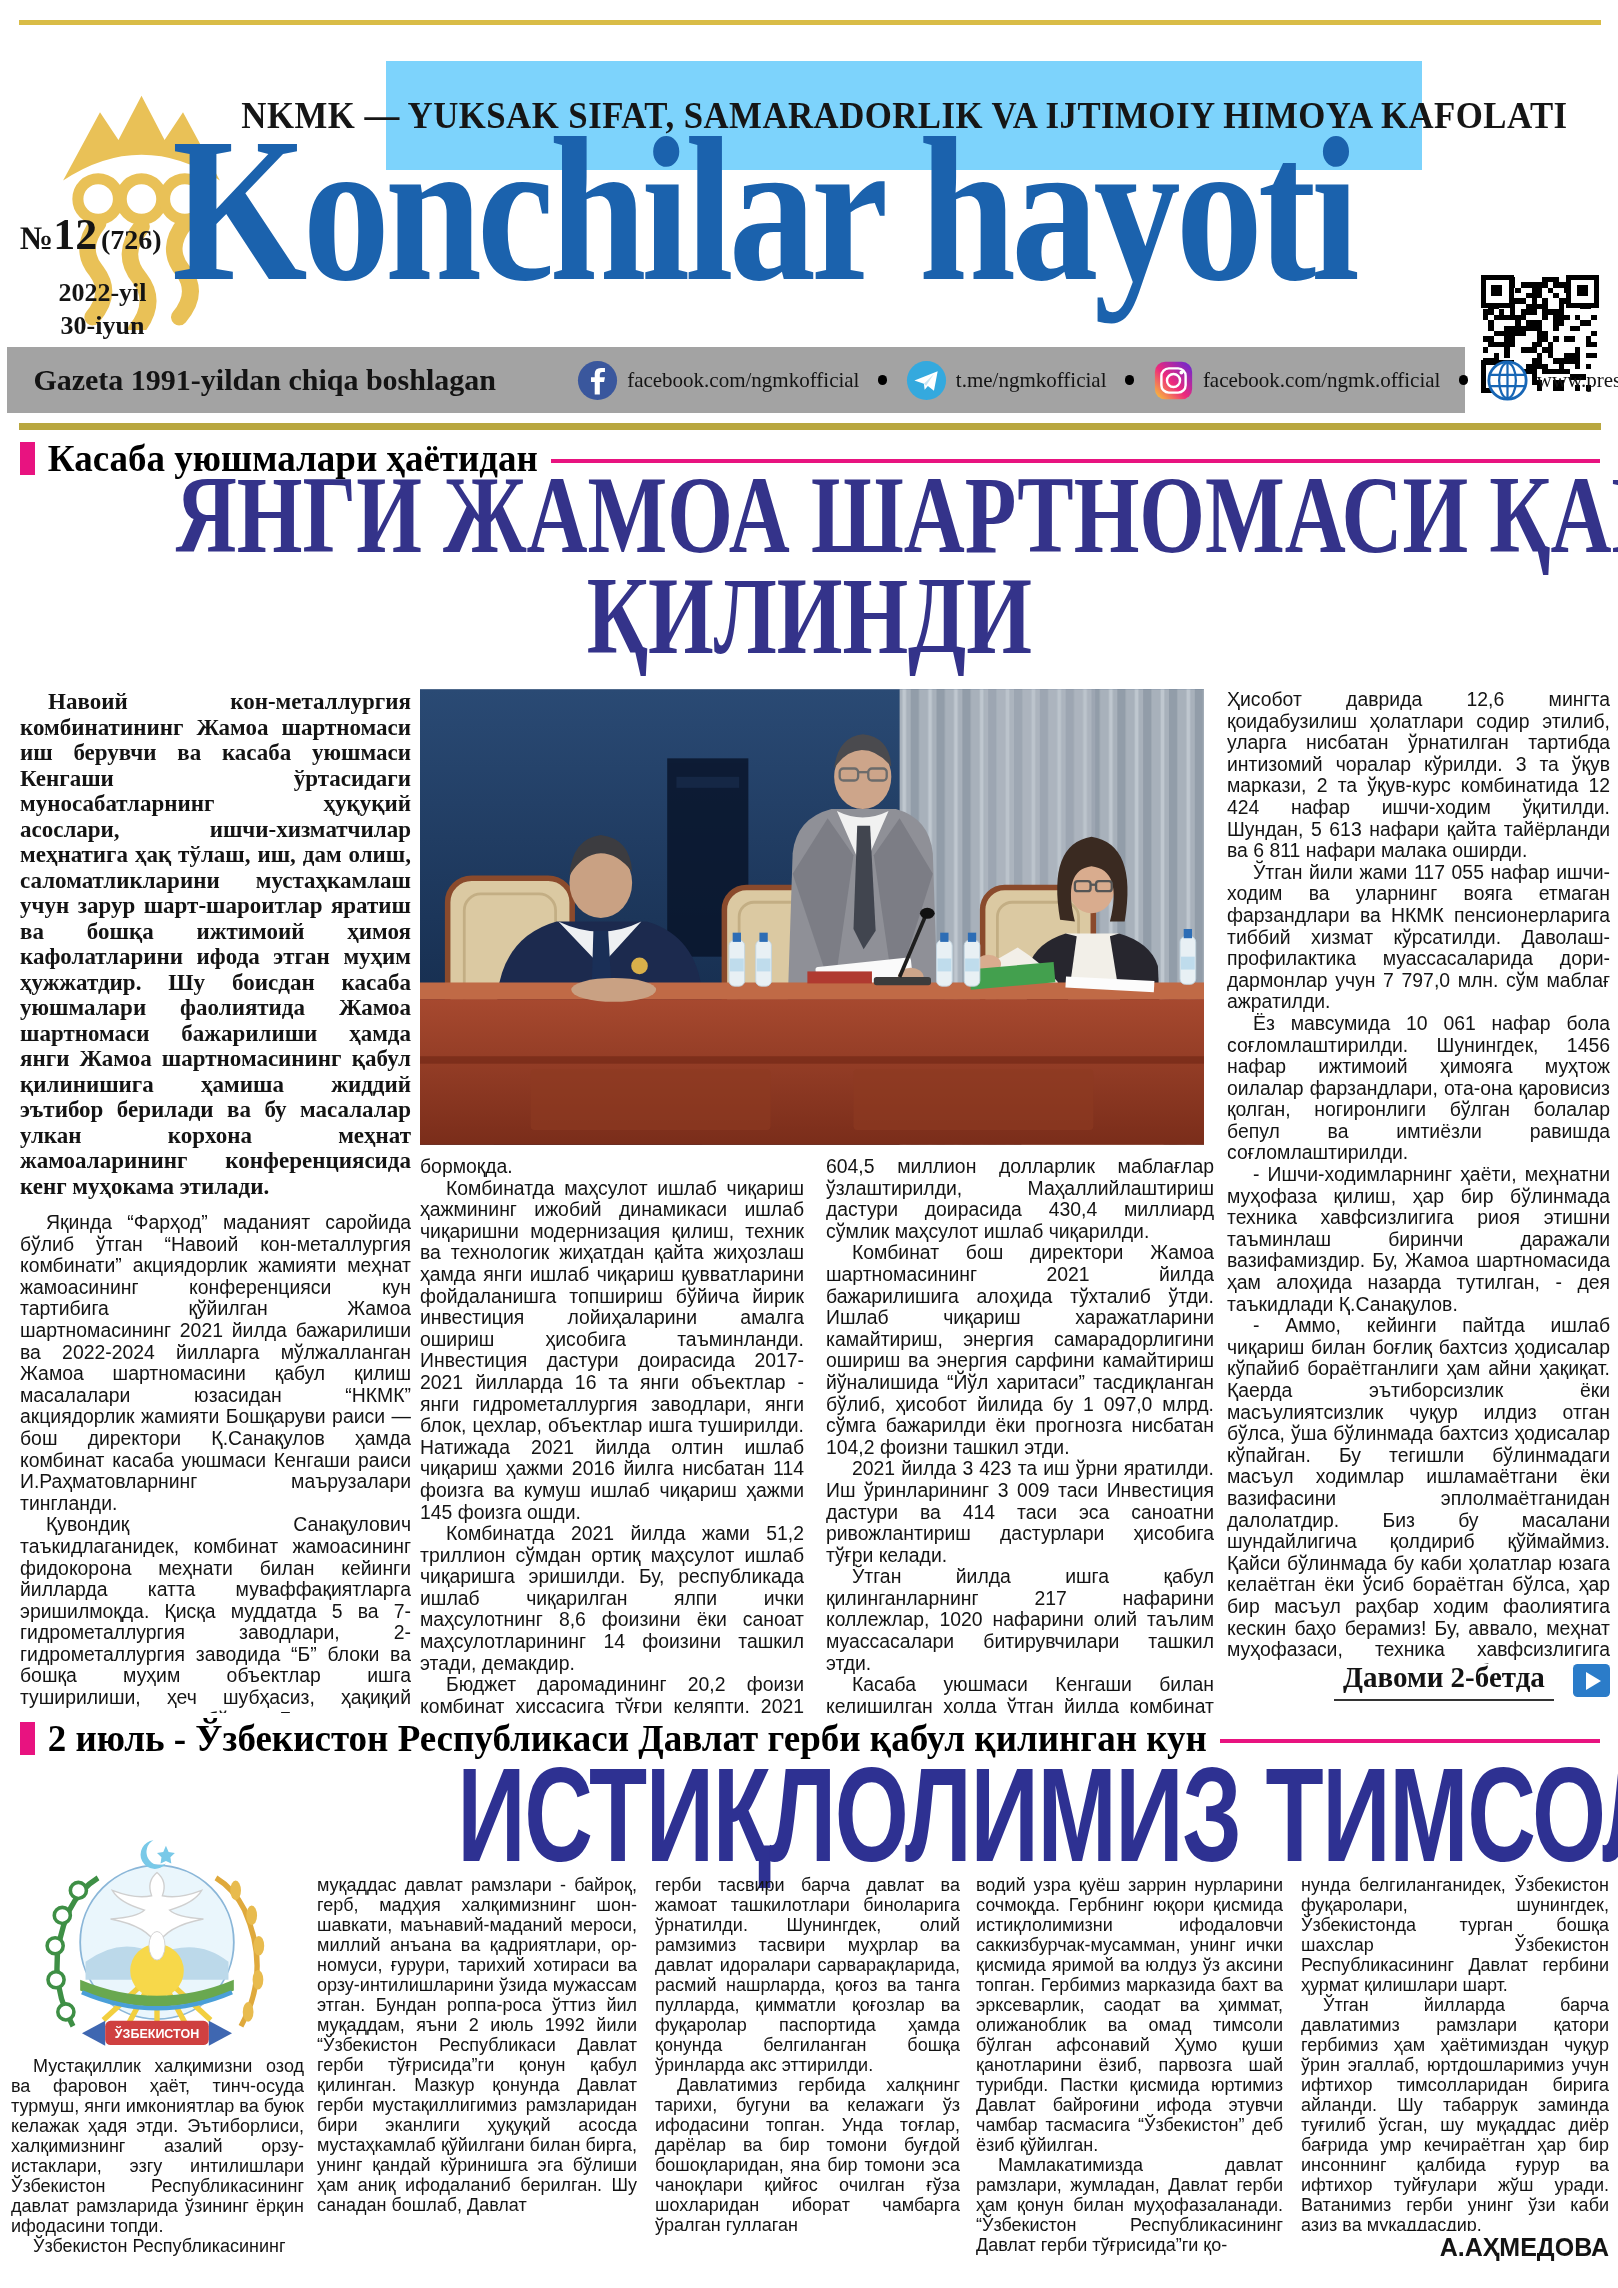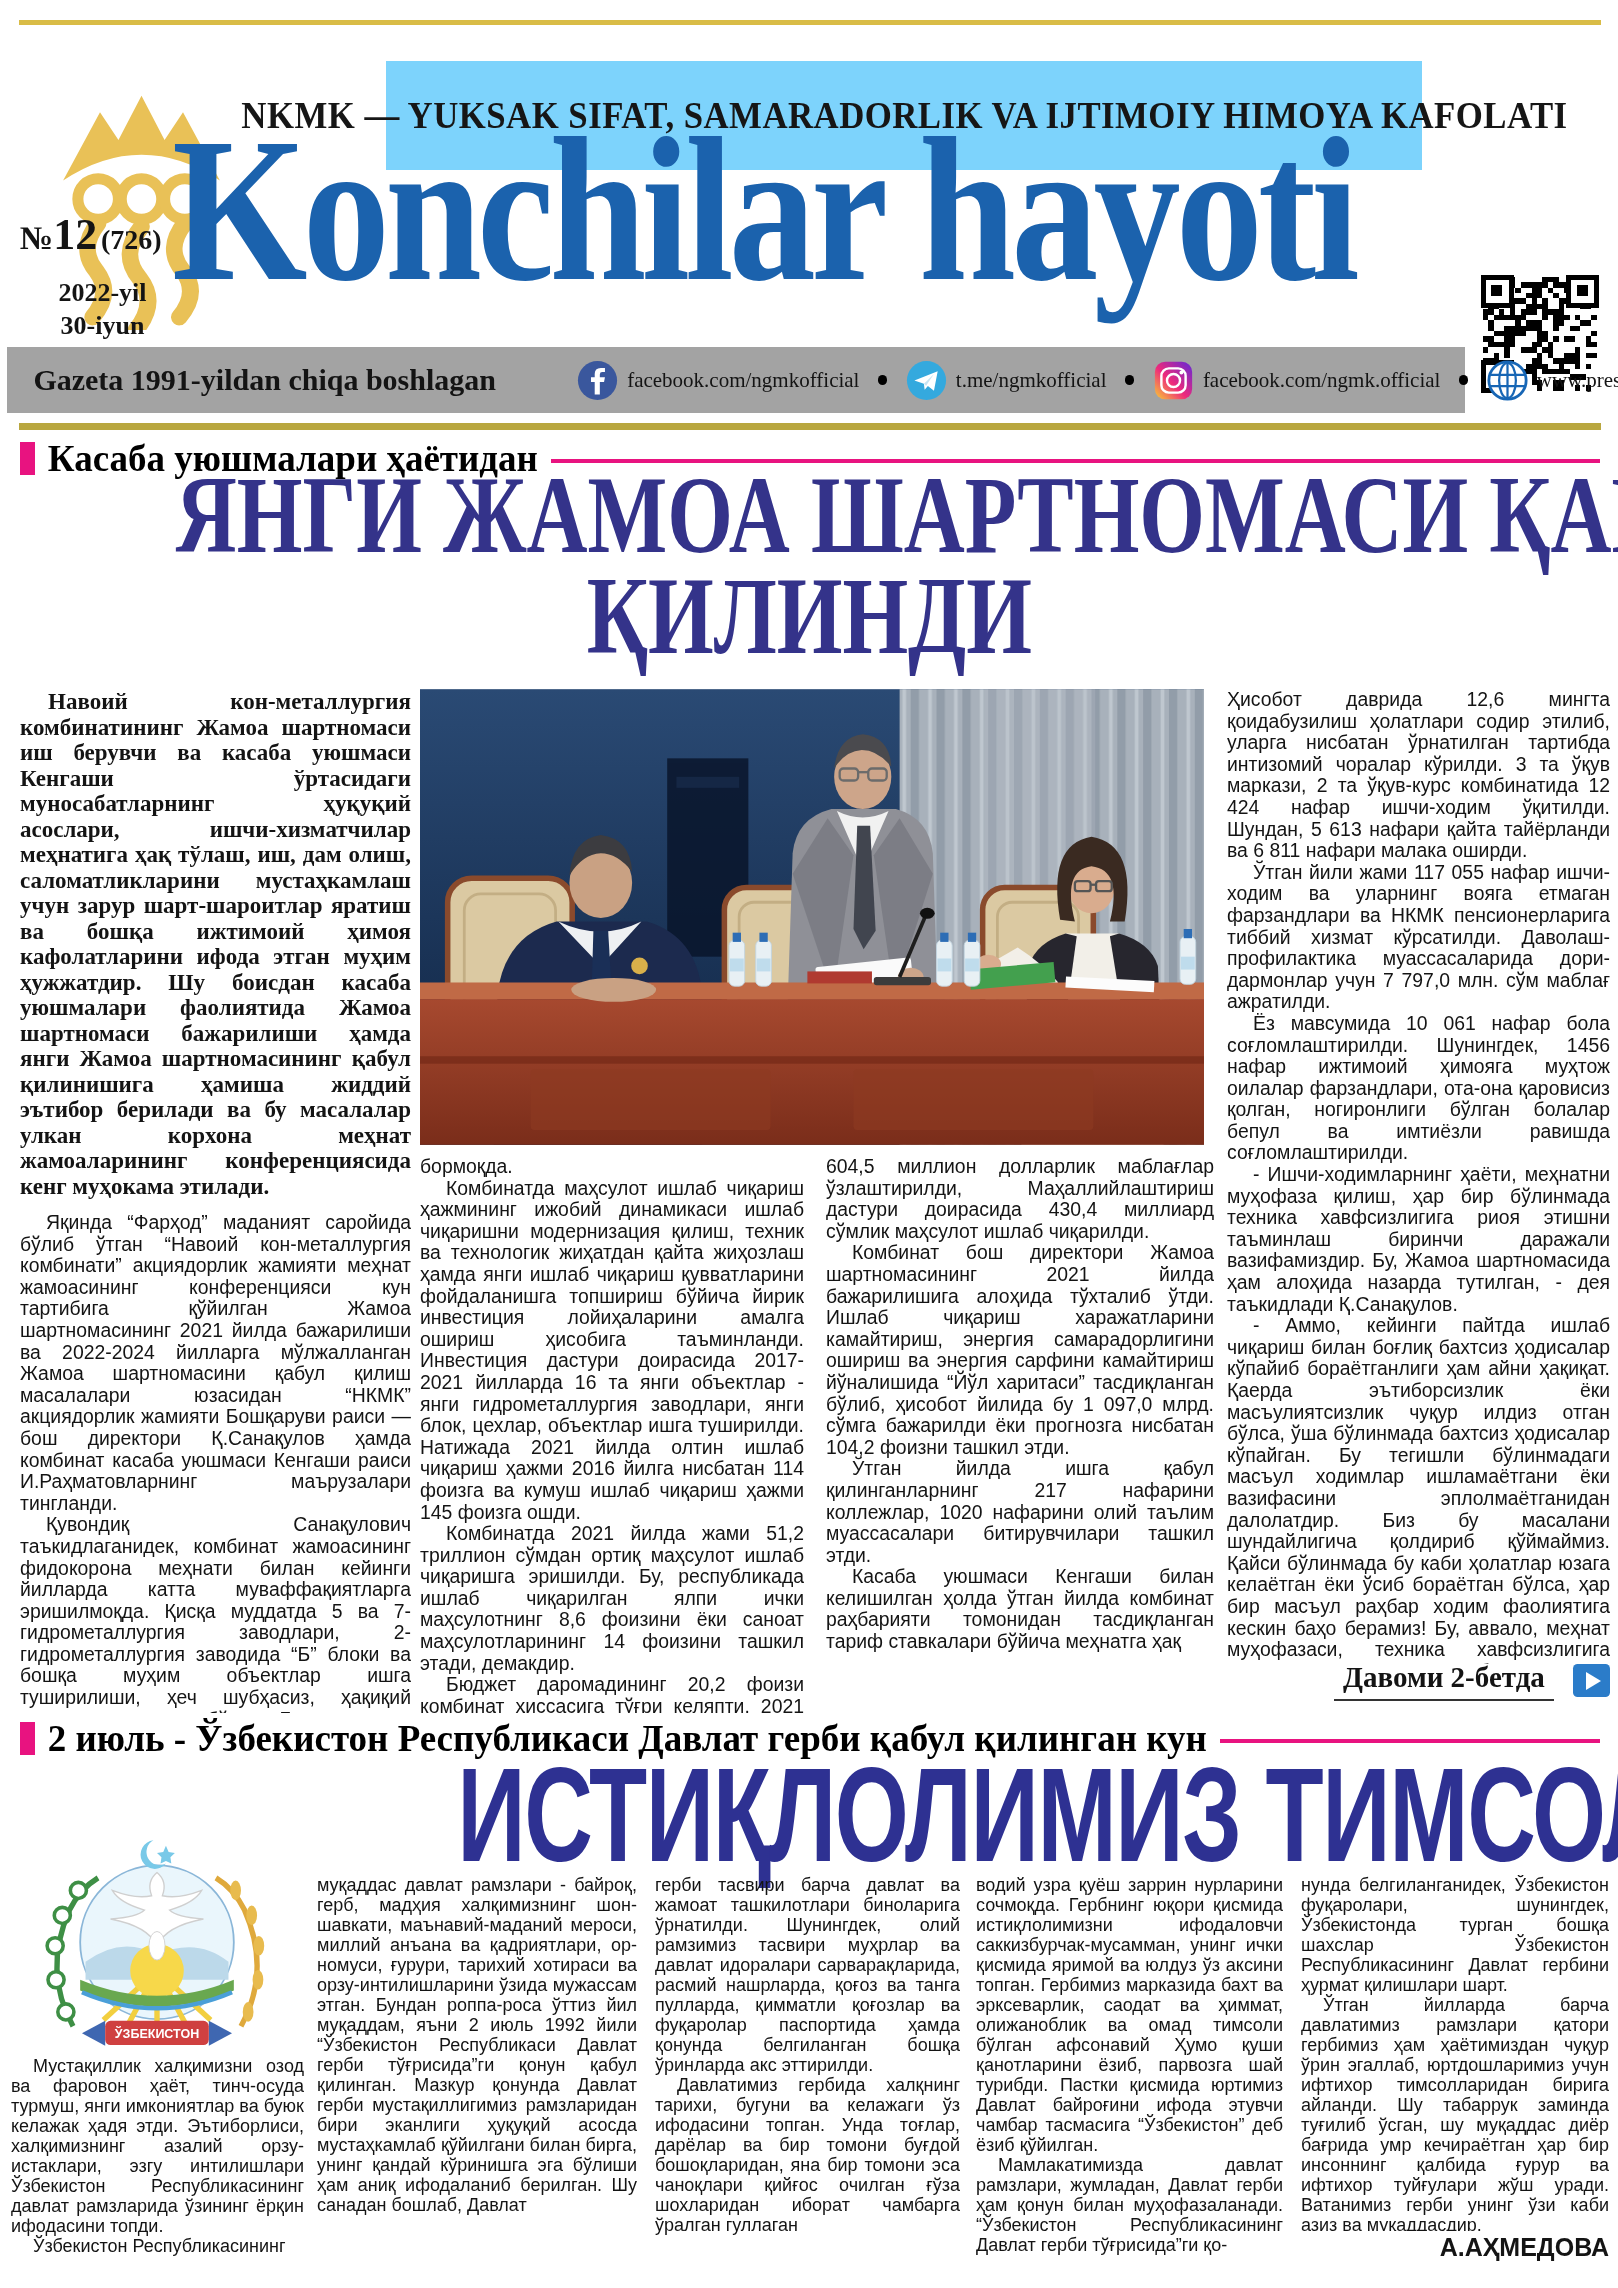--- a/index.html
+++ b/index.html
@@ -771,20 +771,21 @@
 
   <div class="abs col a1c2 cont colbody">
       <p>бормоқда.</p>
       <p>Комбинатда маҳсулот ишлаб чиқариш ҳажмининг ижобий динамикаси ишлаб чиқаришни модернизация қилиш, техник ва технологик жиҳатдан қайта жиҳозлаш ҳамда янги ишлаб чиқариш қувватларини фойдаланишга топшириш бўйича йирик инвестиция лойиҳаларини амалга ошириш ҳисобига таъминланди. Инвестиция дастури доирасида 2017-2021 йилларда 16 та янги объектлар - янги гидрометаллургия заводлари, янги блок, цехлар, объектлар ишга туширилди. Натижада 2021 йилда олтин ишлаб чиқариш ҳажми 2016 йилга нисбатан 114 фоизга ва кумуш ишлаб чиқариш ҳажми 145 фоизга ошди.</p>
       <p>Комбинатда 2021 йилда жами 51,2 триллион сўмдан ортиқ маҳсулот ишлаб чиқаришга эришилди. Бу, республикада ишлаб чиқарилган ялпи ички маҳсулотнинг 8,6 фоизини ёки саноат маҳсулотларининг 14 фоизини ташкил этади, демакдир.</p>
       <p>Бюджет даромадининг 20,2 фоизи комбинат ҳиссасига тўғри келяпти. 2021 йилда Инвестиция дастури доирасида</p>
     </div>
   <div class="abs col a1c3 cont colbody">
       <p>604,5 миллион долларлик маблағлар ўзлаштирилди, Маҳаллийлаштириш дастури доирасида 430,4 миллиард сўмлик маҳсулот ишлаб чиқарилди.</p>
       <p>Комбинат бош директори Жамоа шартномасининг 2021 йилда бажарилишига алоҳида тўхталиб ўтди. Ишлаб чиқариш харажатларини камайтириш, энергия самарадорлигини ошириш ва энергия сарфини камайтириш йўналишида “Йўл харитаси” тасдиқланган бўлиб, ҳисобот йилида бу 1 097,0 млрд. сўмга бажарилди ёки прогнозга нисбатан 104,2 фоизни ташкил этди.</p>
+      <p>2021 йилда 3 423 та иш ўрни яратилди. Иш ўринларининг 3 009 таси Инвестиция дастури ва 414 таси эса саноатни ривожлантириш дастурлари ҳисобига тўғри келади.</p>
       <p>Ўтган йилда ишга қабул қилинганларнинг 217 нафарини коллежлар, 1020 нафарини олий таълим муассасалари битирувчилари ташкил этди.</p>
       <p>Касаба уюшмаси Кенгаши билан келишилган ҳолда ўтган йилда комбинат раҳбарияти томонидан тасдиқланган тариф ставкалари бўйича меҳнатга ҳақ</p>
     </div>
   <div class="abs col a1c4 cont colbody">
       <p>Ҳисобот даврида 12,6 мингта қоидабузилиш ҳолатлари содир этилиб, уларга нисбатан ўрнатилган тартибда интизомий чоралар кўрилди. 3 та ўқув маркази, 2 та ўқув-курс комбинатида 12 424 нафар ишчи-ходим ўқитилди. Шундан, 5 613 нафари қайта тайёрланди ва 6 811 нафари малака оширди.</p>
       <p>Ўтган йили жами 117 055 нафар ишчи-ходим ва уларнинг вояга етмаган фарзандлари ва НКМК пенсионерларига тиббий хизмат кўрсатилди. Даволаш-профилактика муассасаларида дори-дармонлар учун 7 797,0 млн. сўм маблағ ажратилди.</p>
       <p>Ёз мавсумида 10 061 нафар бола соғломлаштирилди. Шунингдек, 1456 нафар ижтимоий ҳимояга муҳтож оилалар фарзандлари, ота-она қаровисиз қолган, ногиронлиги бўлган болалар бепул ва имтиёзли равишда соғломлаштирилди.</p>
       <p>- Ишчи-ходимларнинг ҳаёти, меҳнатни муҳофаза қилиш, ҳар бир бўлинмада техника хавфсизлигига риоя этишни таъминлаш биринчи даражали вазифамиздир. Бу, Жамоа шартномасида ҳам алоҳида назарда тутилган, - дея таъкидлади Қ.Санақулов.</p>
       <p>- Аммо, кейинги пайтда ишлаб чиқариш билан боғлиқ бахтсиз ҳодисалар кўпайиб бораётганлиги ҳам айни ҳақиқат. Қаерда эътиборсизлик ёки масъулиятсизлик чуқур илдиз отган бўлса, ўша бўлинмада бахтсиз ҳодисалар кўпайган. Бу тегишли бўлинмадаги масъул ходимлар ишламаётгани ёки вазифасини эплолмаётганидан далолатдир. Биз бу масалани шундайлигича қолдириб қўймаймиз. Қайси бўлинмада бу каби ҳолатлар юзага келаётган ёки ўсиб бораётган бўлса, ҳар бир масъул раҳбар ходим фаолиятига кескин баҳо берамиз! Бу, аввало, меҳнат муҳофазаси, техника хавфсизлигига масъул ходимлар, касаба уюшмаси вакилларига тааллуқлидир, - деди ўз сўзида бош директор.</p>
     </div>

